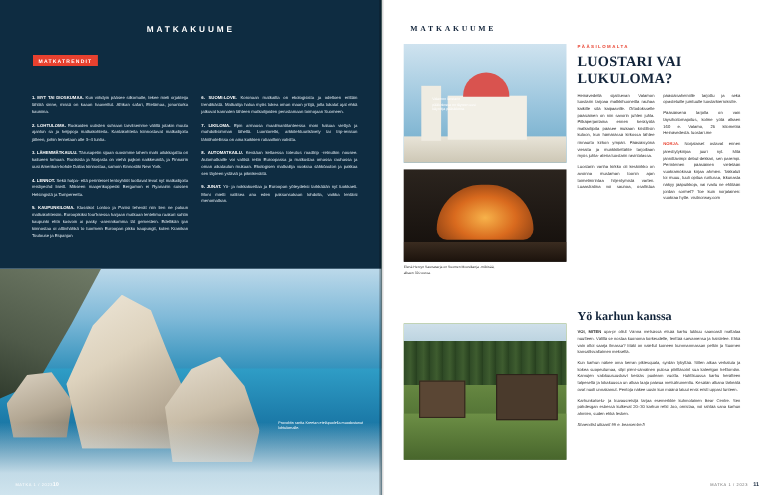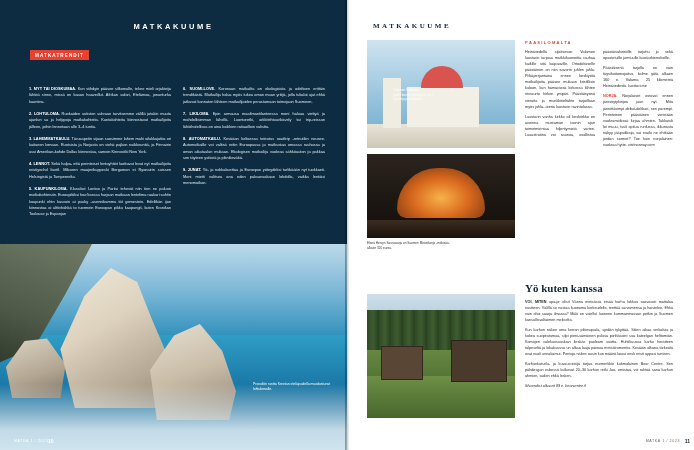--- a/index.html
+++ b/index.html
@@ -461,38 +461,39 @@
     </div>
 
     <div class="sauna-photo">
       <div class="sauna-window"></div>
       <div class="sauna-floor"></div>
     </div>
     <div class="cap-sauna">Elenä Hercyn Saunasarja on Suomen Moosikanja -mökisää, alkaen 320 euroa.</div>
 
     <div class="r-article">
       <div class="r-kicker">PÄÄSILOMALTA</div>
+      <div class="r-title">LUOSTARI VAI LUKULOMA?</div>
       <div class="r-col">
         <p><span>Heinävedellä sijaitsevan Valamon luostarin tarjoaa matkkihuoneitta rauhaa kaikille sitä kaipaaville. Ortodoksselle pääsiäinen on niin savorin juhlen juhla. Pitkäperjantaina ennen keskiyötä matkailijoita pääsee mukaan kristillisin kuloon, kun hämärässä kirkossa lähtee rinnaurto kirkon ympäri. Pääsiäisyönä vieraita ja munkkitieltähte tarjoillaan myös juhla- ateria luostarin ravintolassa.</span></p>
         <p><span>Luostarin vanha kirkko oli keskiirkko on avoinna mustaman toonin ajan toimetmirintaa hiljentymistä varten. Luaastratina voi saunoa, osallistua pääsiäisaheiniille tarjottu ja sekä opastetuille jumtuulle luostarkierroksille.</span></p>
         <p><span>Pääsiäisenä tarjolla on vain täysihoitomajoitus, kolme yötä alkaen 160 e. Valamo, 25 kilometriä Heinävedestä. luostari.me</span></p>
         <p><span class="lead-red">NORJA.</span> <span>Norjalaiset ostavat ennen järestiytykirijoa juuri nyt. Mitä jännittävimpi debut-dekkari, sen parempi. Perinteinen pääsiäinen vietetään vuokramökissä kirjaa ahmien. Takkatuli loi muuu, tuuli opitua rurilussa, ikkunasta näkyy jääpuikkoja, vai rvailu ne ehtitään jordan sormet? Toe kuin norjalainen: vuokraa hytte. visitnorway.com</span></p>
       </div>
     </div>
 
     <div class="cabin-photo">
       <div class="cabin-sky"></div>
       <div class="cabin-trees"></div>
       <div class="cabin-grass"></div>
       <div class="cabin-box2"></div>
       <div class="cabin-box"></div>
     </div>
 
     <div class="bottom-article">
-      <div class="b-title">Yö kuten kanssa</div>
+      <div class="b-title">Yö karhun kanssa</div>
       <div class="b-body">
         <p><span class="lead">VOI, MITEN</span> <span>upa-pr olisit Vänna metsässä etsää karhu lukkuu saavoasti mattalaa nuutteen. Välillä se nostaa kuonoma korkeudelle, tenttää sarvamensa ja haistelee. Ehkä vain oltoi saarja ilmassa? Mäki on vaiellut luoneen kummanmassan petkin ja Suomen kansallisvaltaimen mekseltä.</span></p>
         <p><span>Kun karhun näkee oma kerran pikiesquala, syrdän tykyttää. Siiten aikaa verkaluia ja kokea suopeutumaa, silpi pieni-sämäinen pulosa piiriltäsoint sua kateelgan helttomiän. Kamujen valokuusuuskavi keskäs puoleam vuotta. Huhtikuussa karhu herätteen talpeseltä ja lokakuussa un alkaa laaja paiwua metsätrumentiu. Kesäiän alkana tärkeätä ovat nuoli unnakamut. Pentoja näkee uusin kun määnä laiuui ensk eristi uppasi tunteen.</span></p>
         <p><span>Karhunkatselu- ja kuvausreisijä tarjaa esemerkkie kuhmolainen Bear Centre. Sen pähdesgan esbessä kulkevat 20–30 karhun retki Joo, ornistaa, voi rahtää sana karhun ahmien, suden ehkä lesken.</span></p>
         <p class="ital"><span>Shaendist ulkaarit 99 e. bearcentre.fi</span></p>
       </div>
     </div>
 
     <div class="folio-right">MATKA 1 / 2023</div>
     <div class="pagenum-right">11</div>

